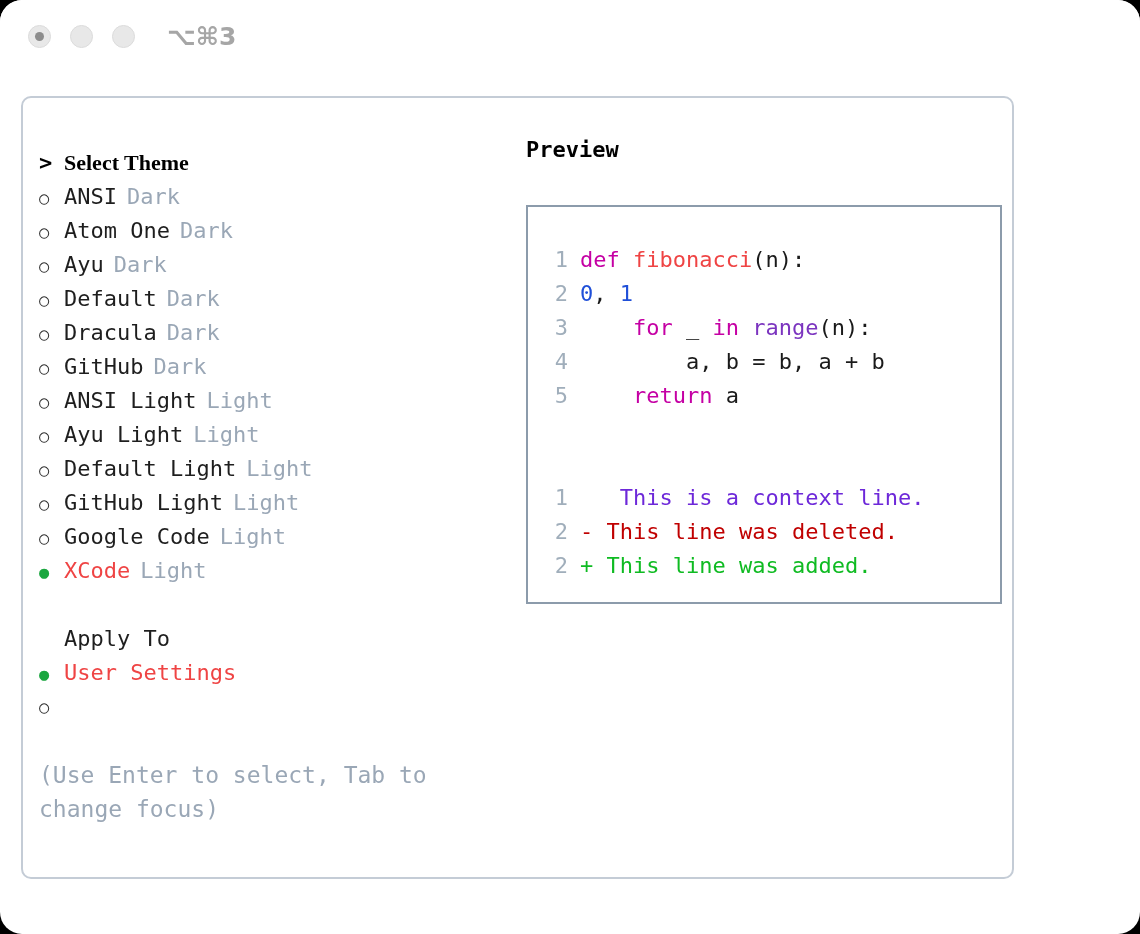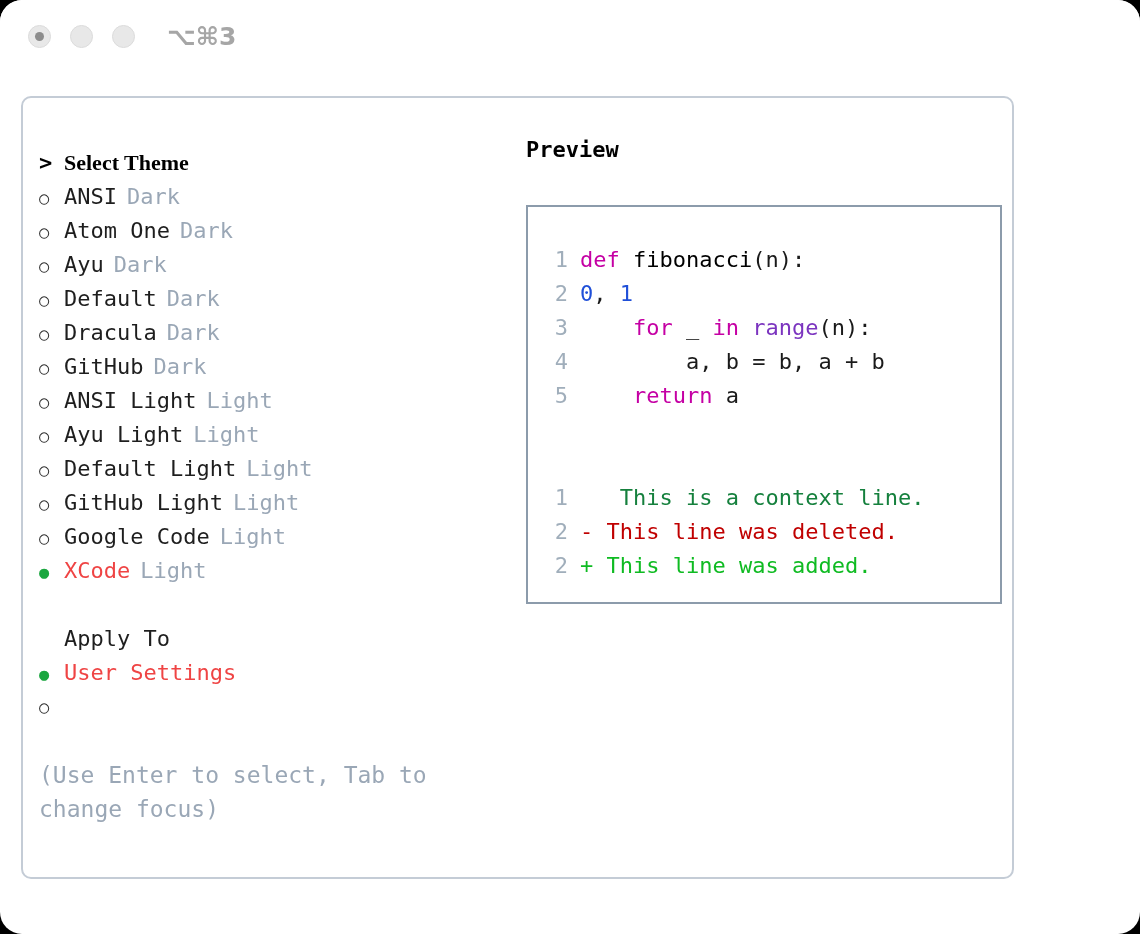--- a/index.html
+++ b/index.html
@@ -177,24 +177,24 @@
   .lineno {
     display: inline-block;
     width: 28px;
     flex: 0 0 28px;
     text-align: right;
     color: #a0aebb;
     padding-right: 12px;
   }
   .code-text { color: #1a1a1a; }
   .kw   { color: #c500a4; }
-  .fn   { color: #000000; }
+  .fn   { color: #ef4444; }
   .bi   { color: #7b34bf; }
   .num  { color: #1f4fd8; }
-  .ctx  { color: #15803d; }
+  .ctx  { color: #6d28d9; }
   .del  { color: #c00000; }
   .add  { color: #0fbb22; }
   .gap  { height: 34px; }
 </style>
 </head>
 <body>
 
 <div id="window">
 
   <div id="titlebar">

